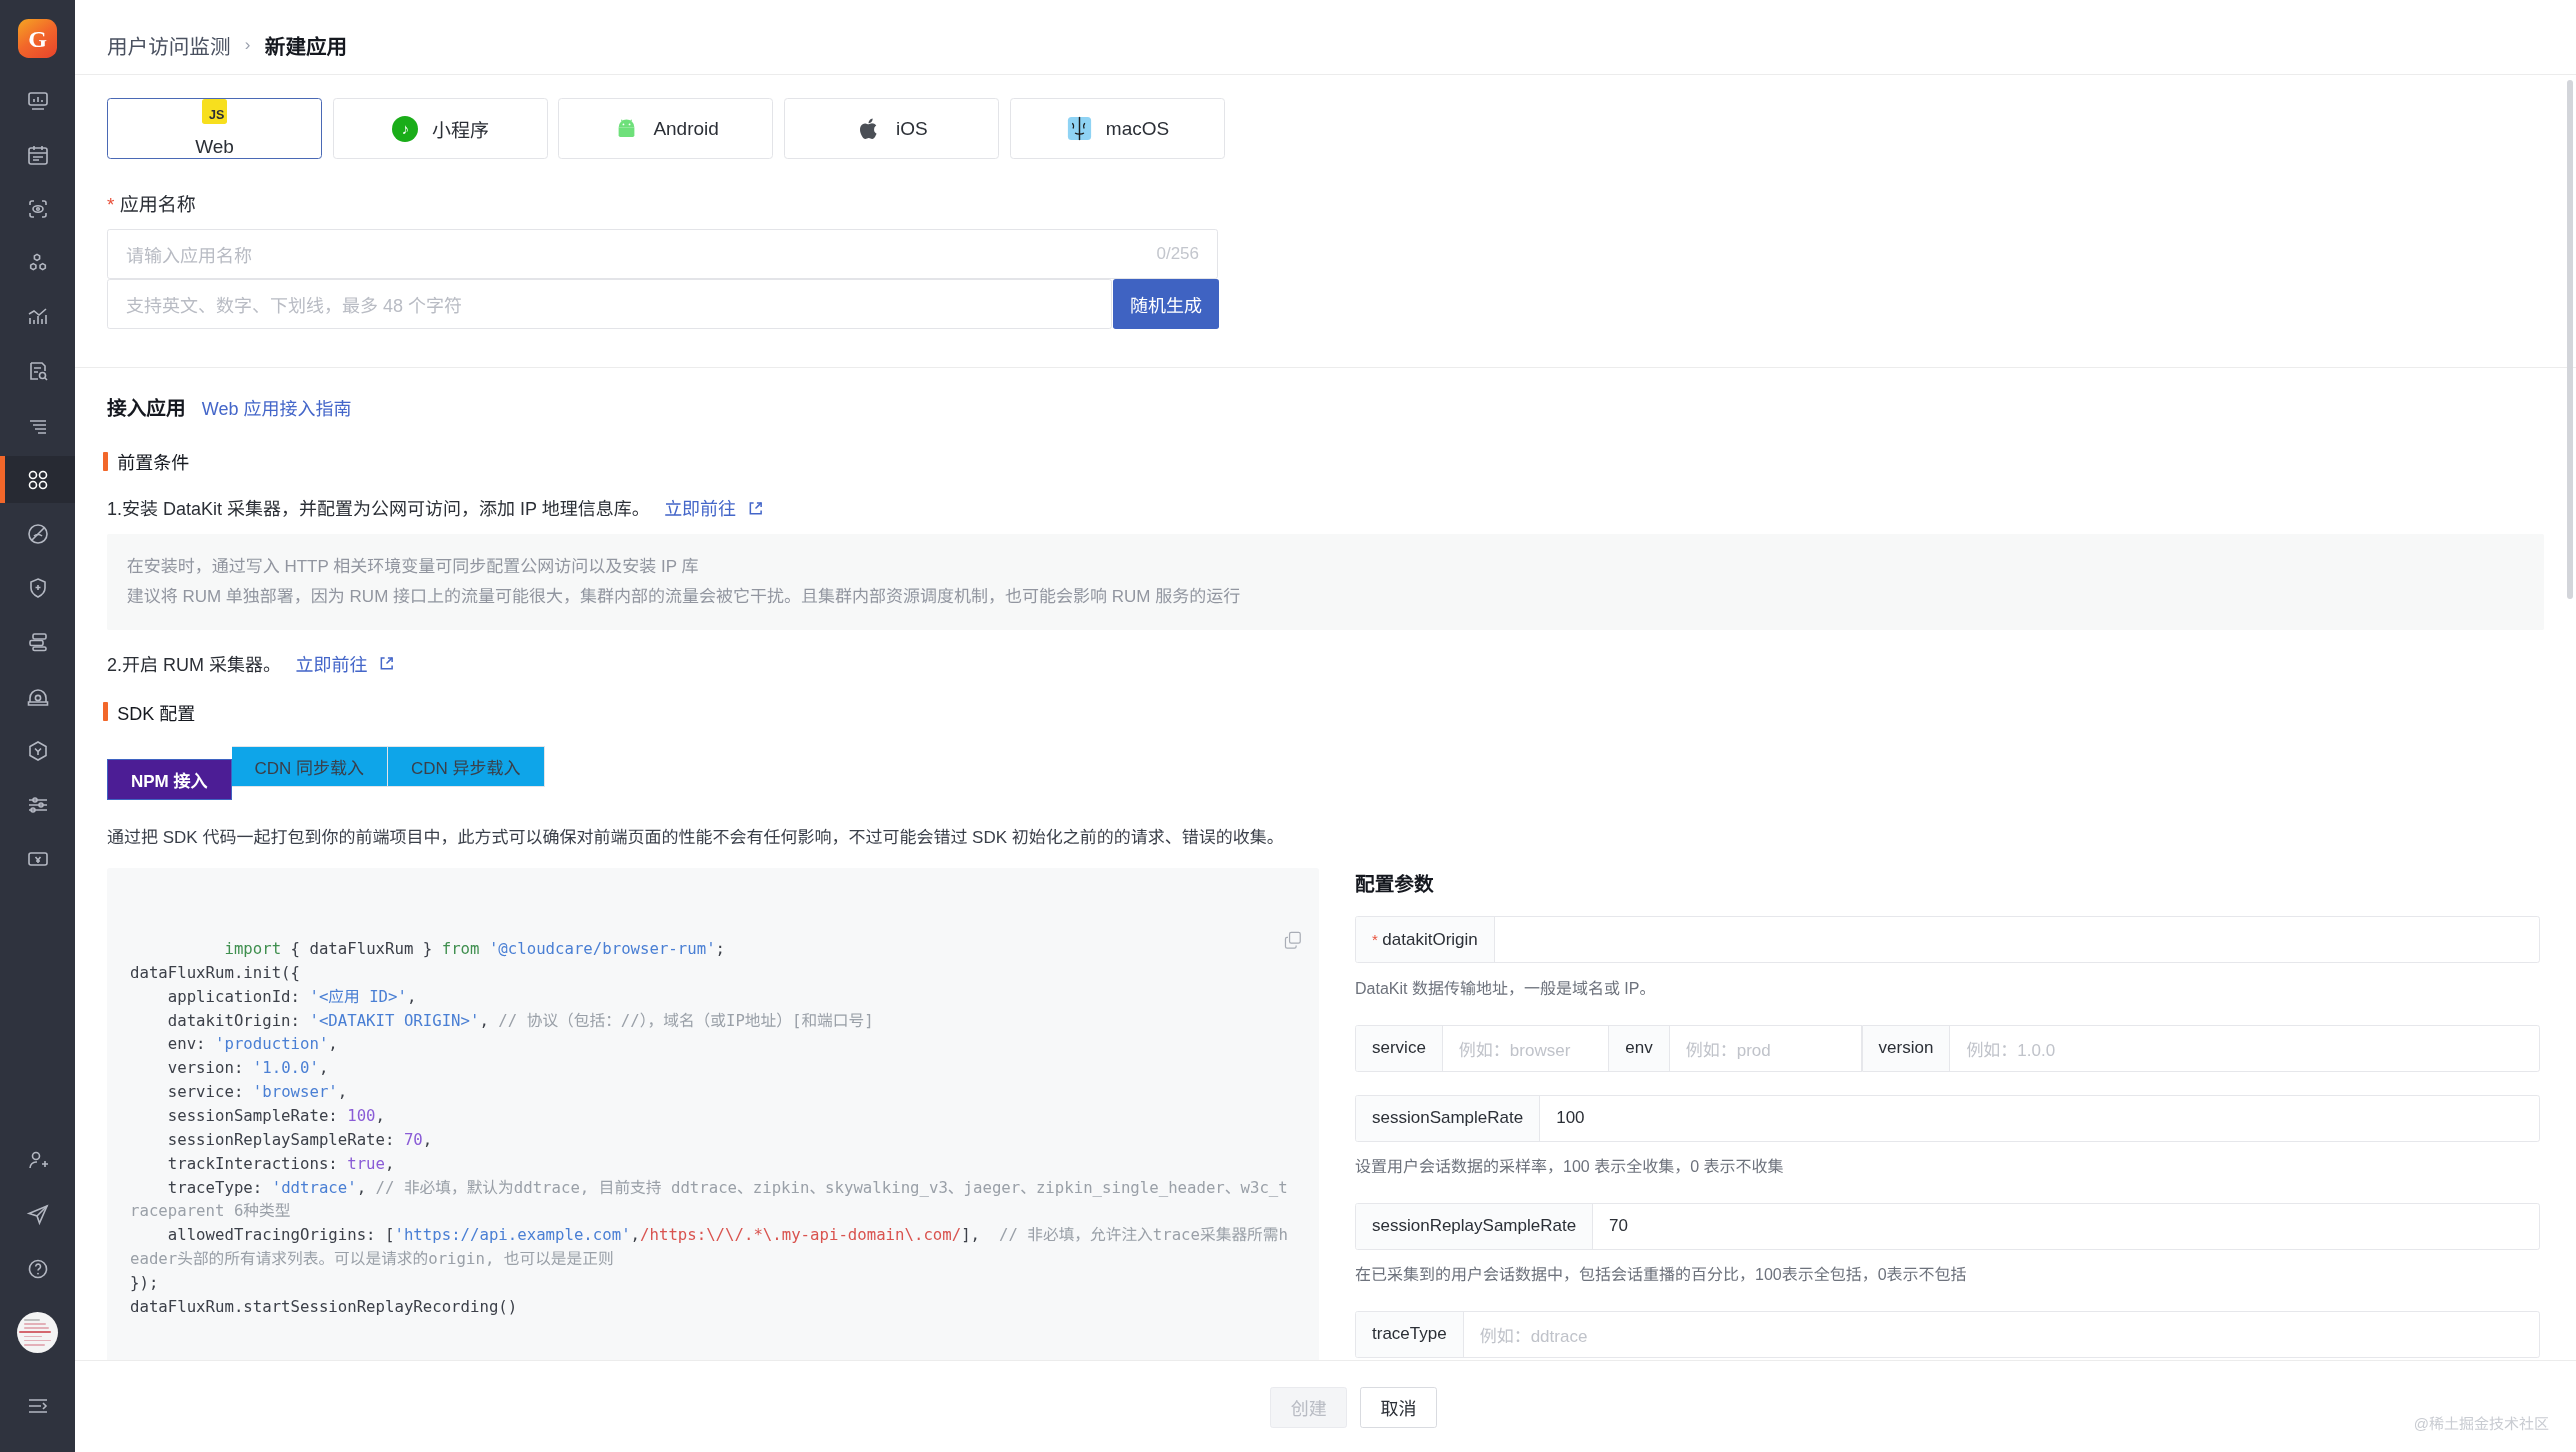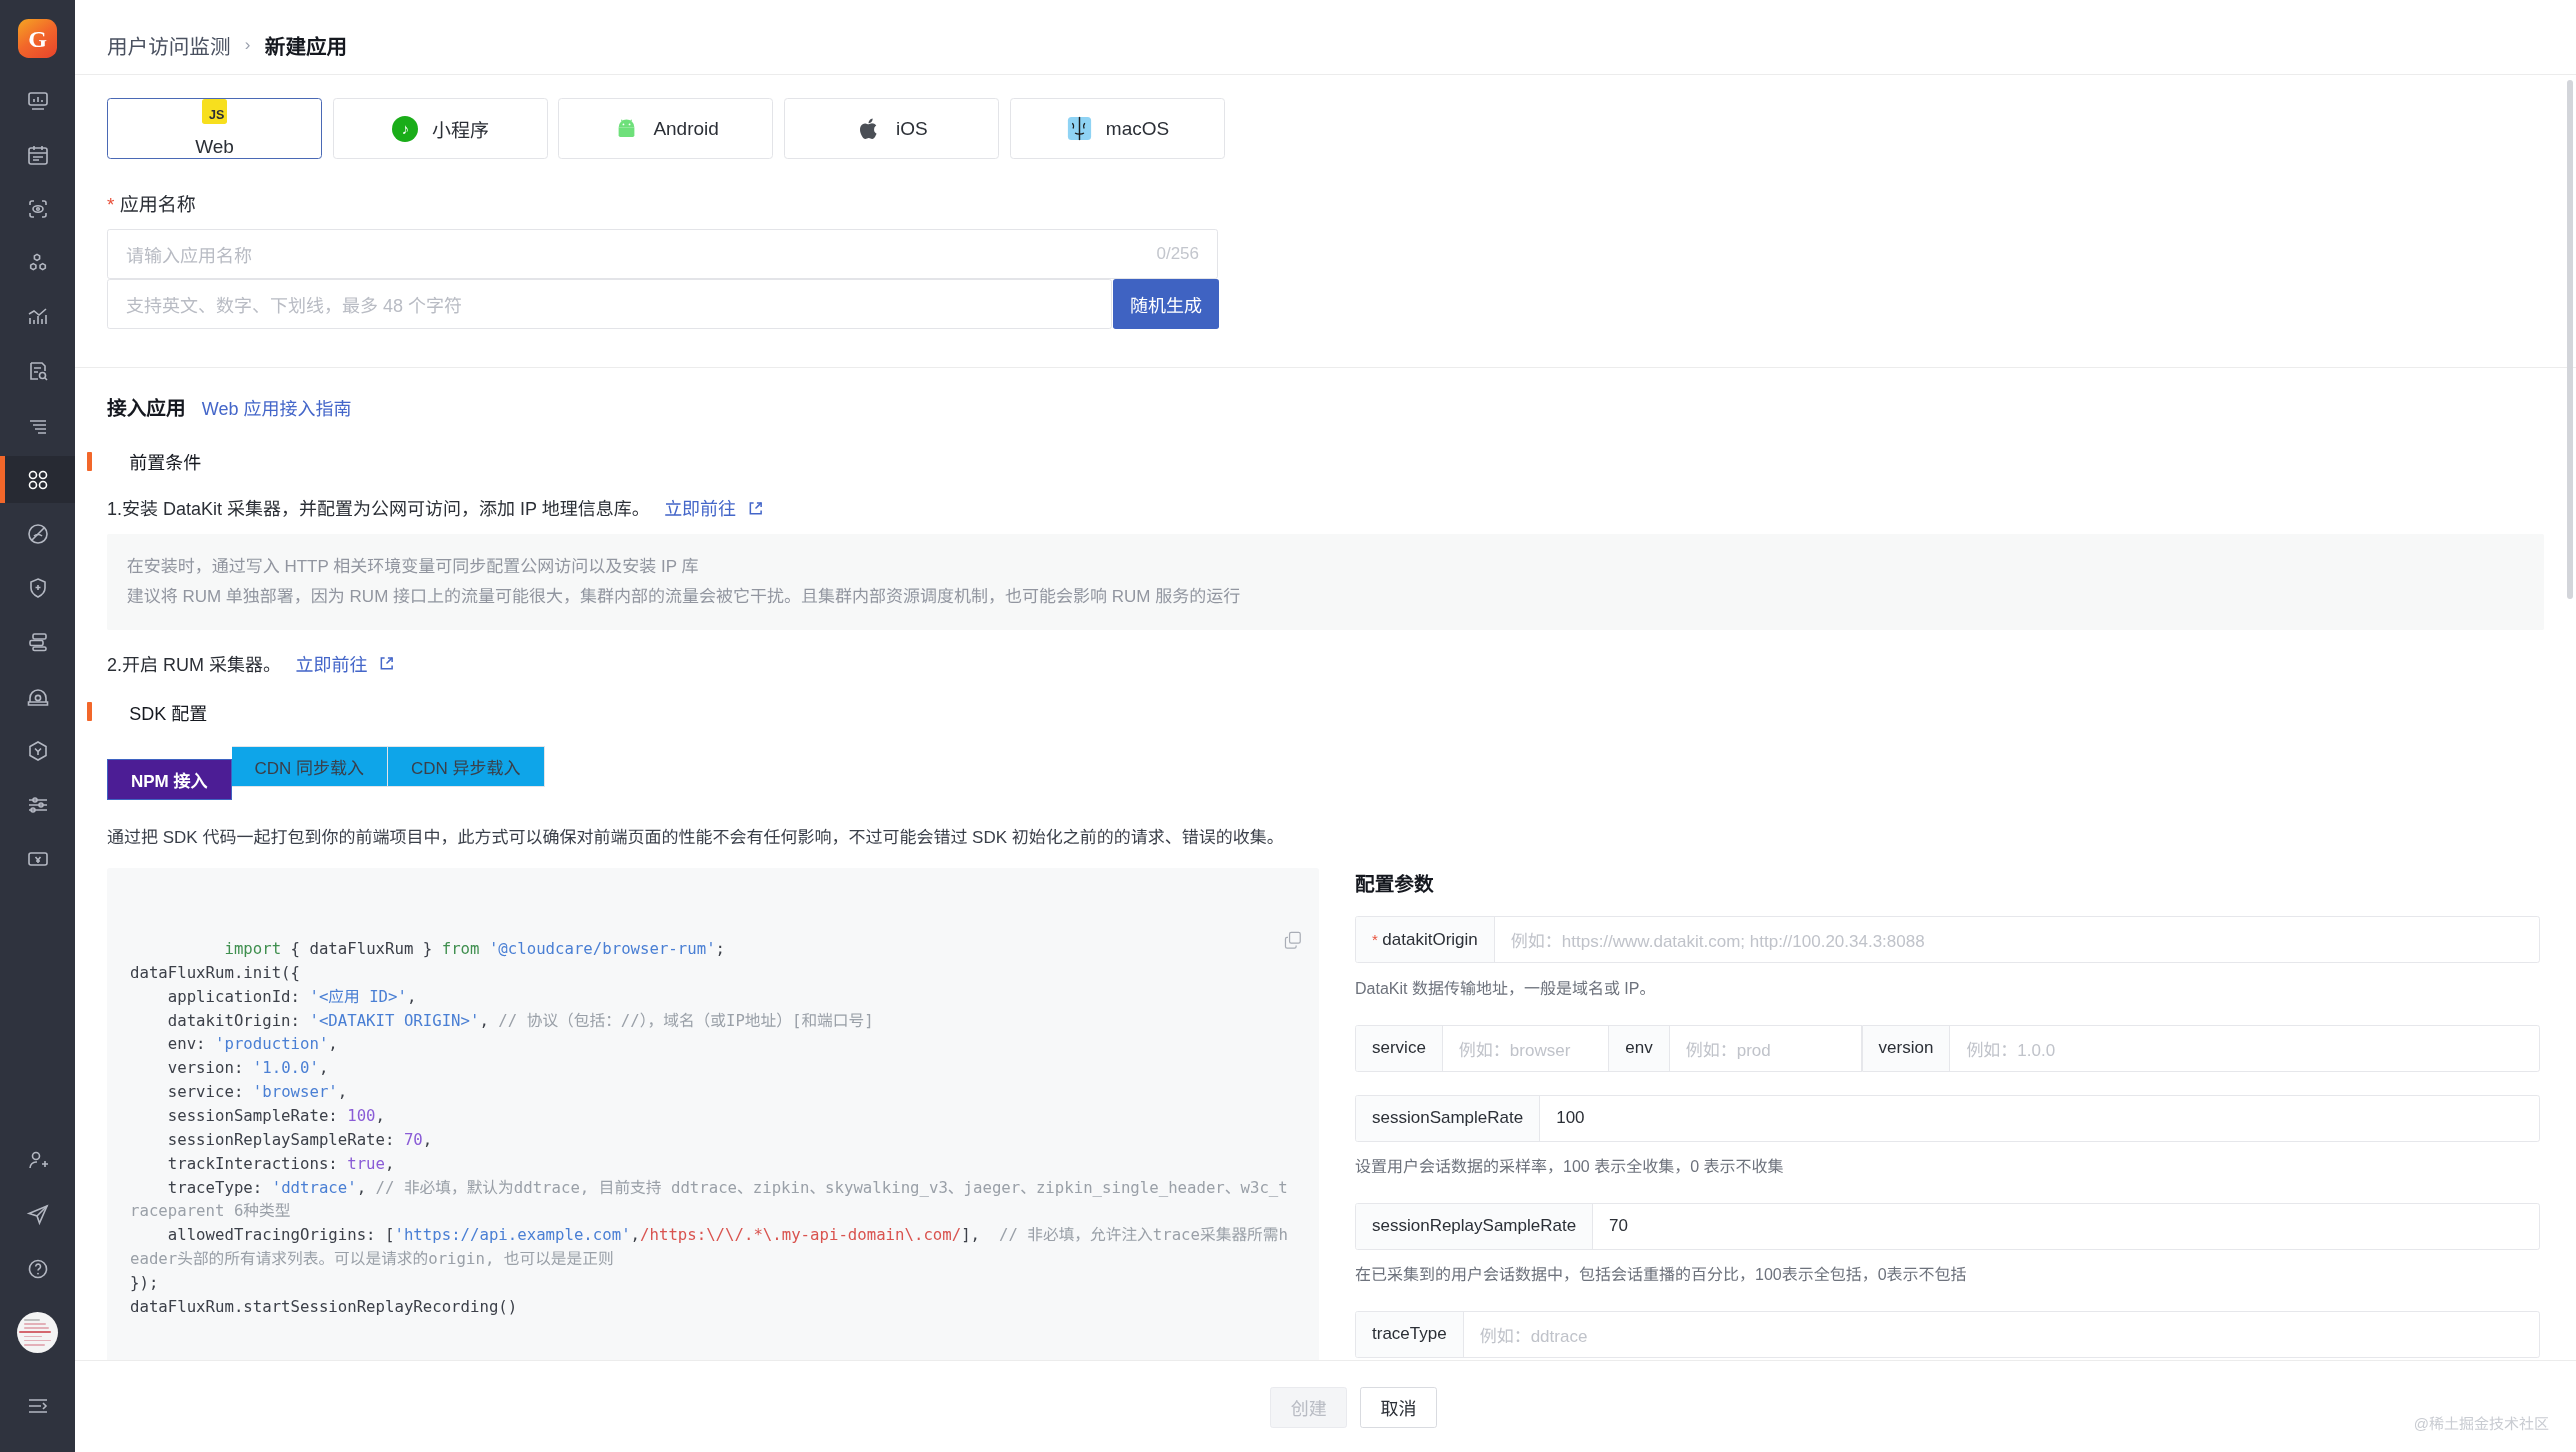--- a/index.html
+++ b/index.html
@@ -106,21 +106,21 @@
     margin-left:0.9px; cursor:pointer;
   }
 
   .divider { height:0.9px; background:#ececec; margin:38px 0 0 0; width:100%; }
 
   
   .sec-head { display:flex; align-items:baseline; gap:16px; padding-left:32px; margin-top:25px;}
   .sec-title { font-size:19.7px; font-weight:bold; color:#15181f; }
   .sec-link { font-size:18px; color:#4466c9; cursor:pointer; }
 
-  .subhead { display:flex; align-items:center; padding-left:12px; margin-top:27px;gap:28px; }
+  .subhead { display:flex; align-items:center; padding-left:28px; margin-top:27px; }
   .subhead .bar { width:4.5px; height:19.7px; background:#f2672a; margin-right:9.8px; border-radius:0.9px;}
   .subhead .t { font-size:18px; color:#15181f; }
 
   .step-line { padding-left:32px; margin-top:19.7px; font-size:18px; color:#2b2f36; display:flex; align-items:center; gap:5.4px;}
   .step-link { color:#4466c9; cursor:pointer; margin-left:9px; }
   .ext-ico { width:15px; height:15px; display:inline-block; margin-left:6.3px; }
   .ext-ico svg { width:15px; height:15px; stroke:#4466c9; fill:none; stroke-width:1.6;}
 
   .note-box {
     margin:14.3px 32px 0 32px; background:#f7f8f8; padding:18px 19.7px; border-radius:1.8px;
@@ -494,21 +494,20 @@
       </div>
 
       <div id="param-col">
         <div class="param-title">配置参数</div>
 
         <div class="prow">
           <div class="pkey">
             <span class="req">*</span>
               <span>datakitOrigin</span>
           </div>
-          <div class="pval ph">例如：https://www.datakit.com; http://100.20.34.3:8088</div>
         </div>
         <div class="phelp">DataKit 数据传输地址，一般是域名或 IP。</div>
 
         <div class="triple">
           <div class="prow seg-service">
             <div class="pkey">service</div>
             <div class="pval ph">例如：browser</div>
           </div>
           <div class="prow seg-env">
             <div class="pkey">env</div>

